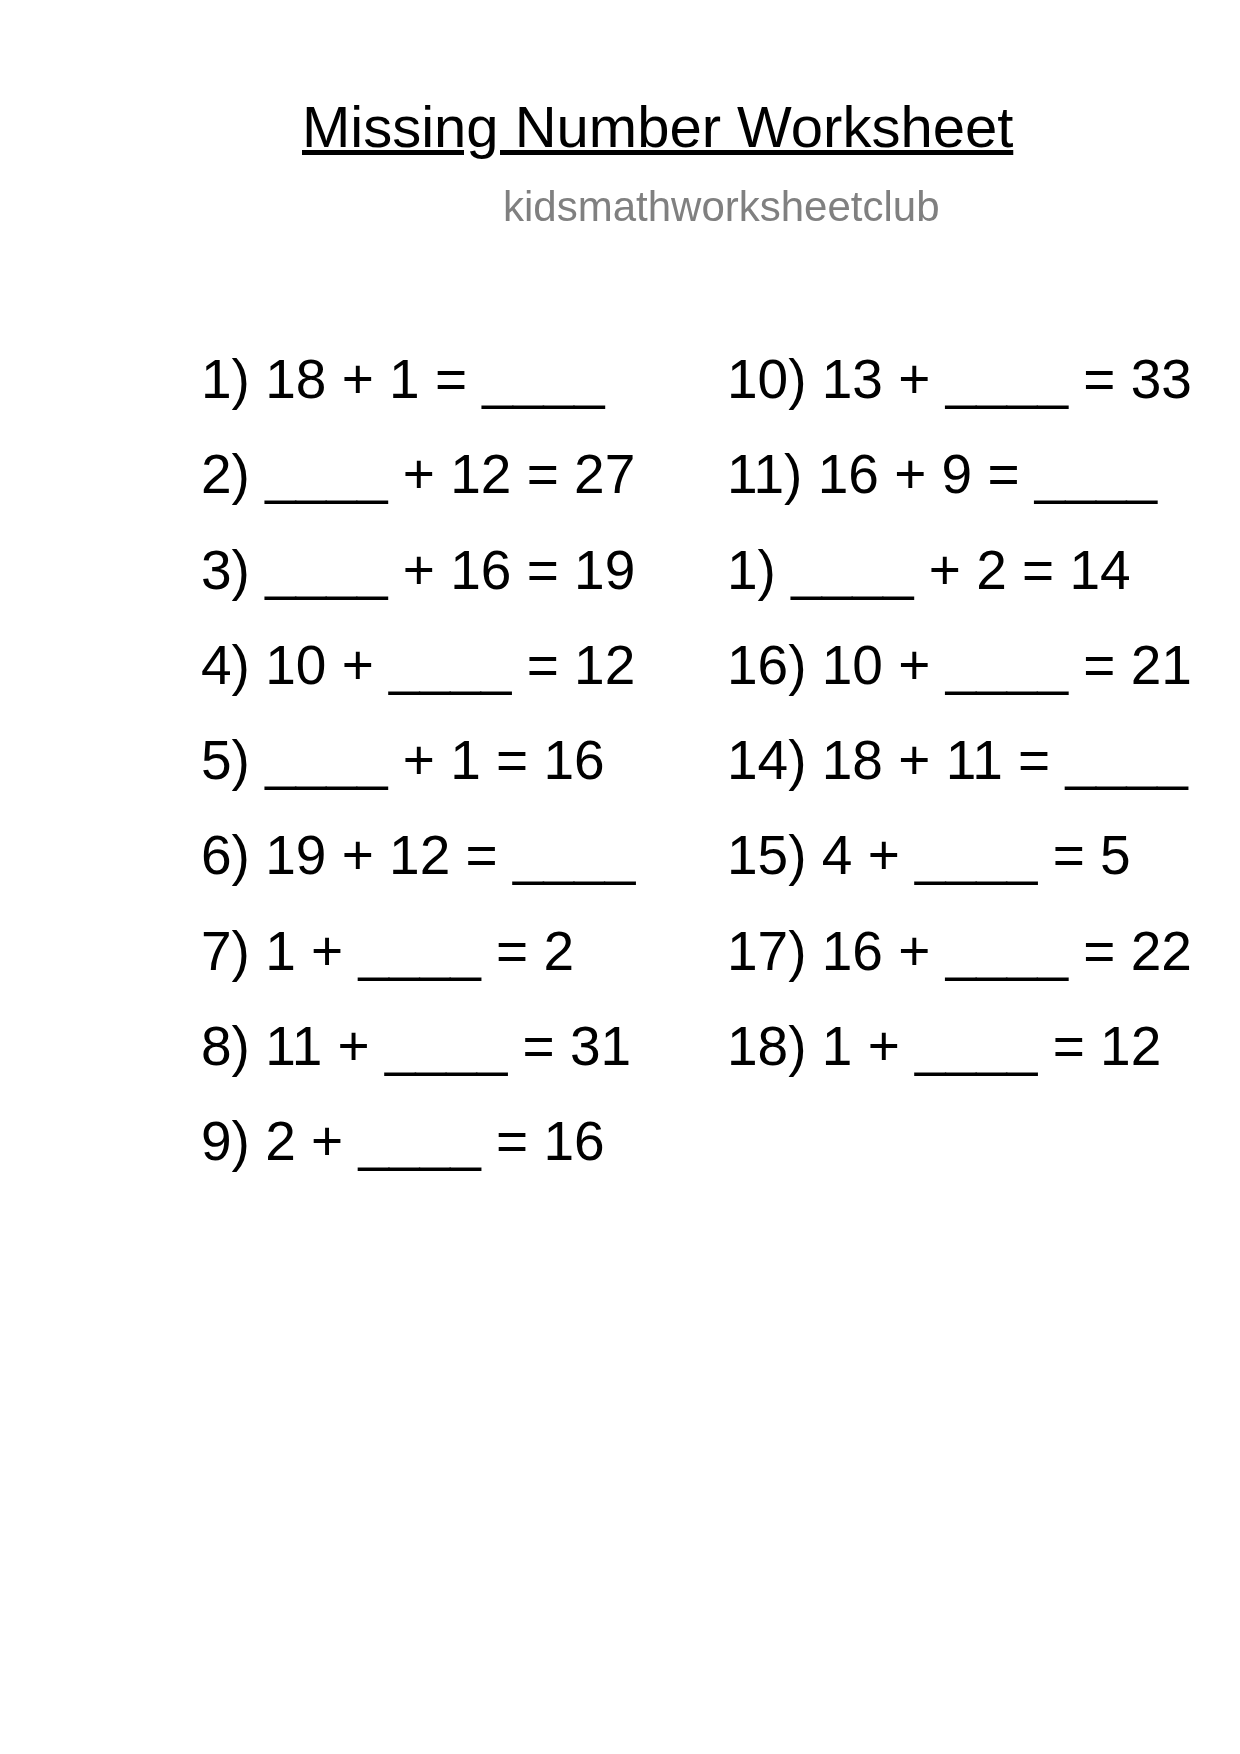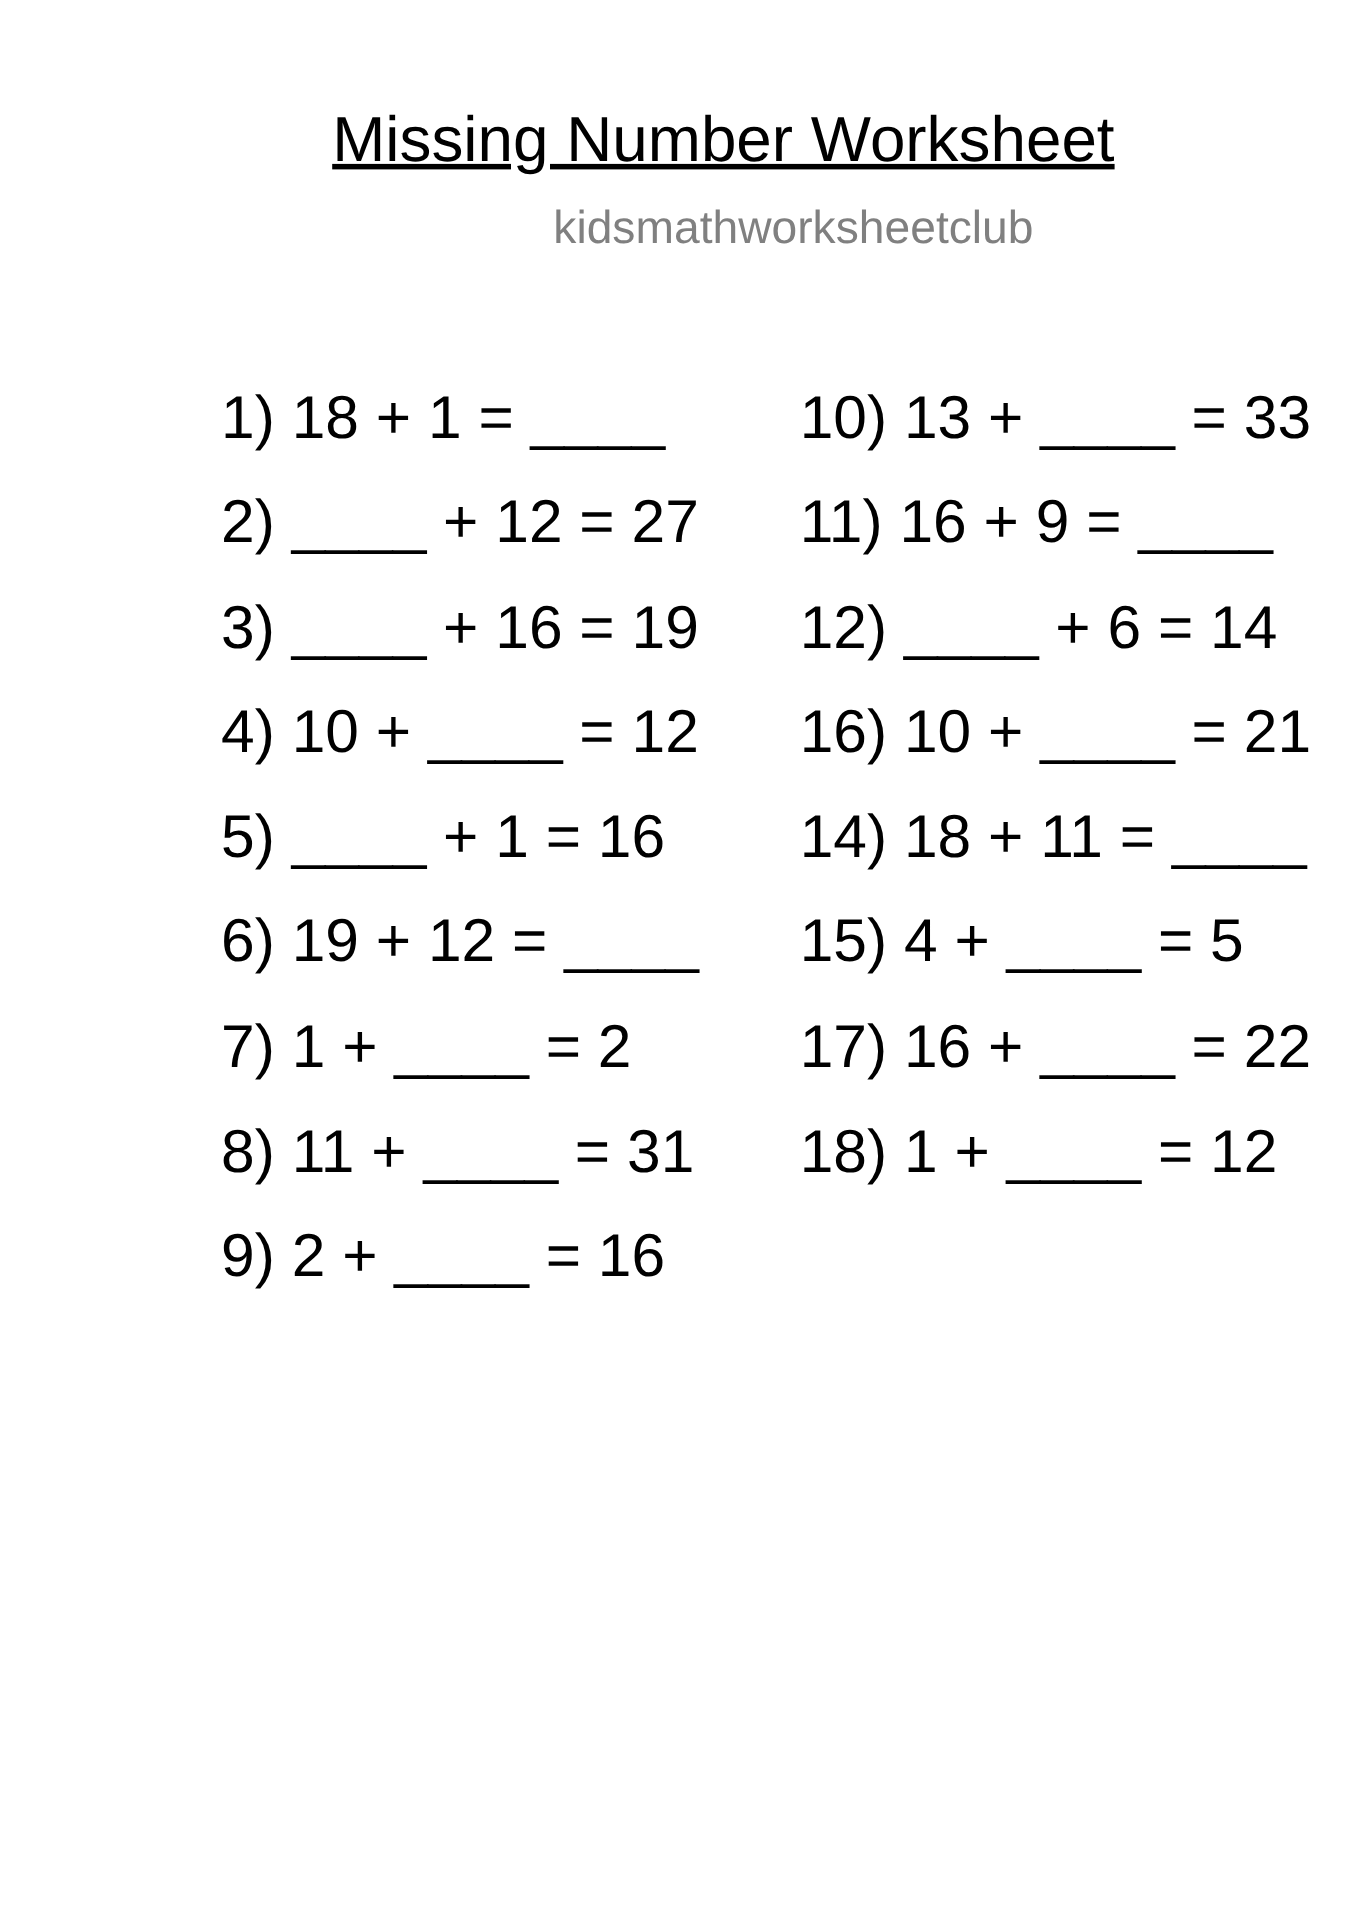--- a/index.html
+++ b/index.html
@@ -25,19 +25,19 @@
   <div class="problem">5) ____ + 1 = 16</div>
   <div class="problem">6) 19 + 12 = ____</div>
   <div class="problem">7) 1 + ____ = 2</div>
   <div class="problem">8) 11 + ____ = 31</div>
   <div class="problem">9) 2 + ____ = 16</div>
 </div>
 
 <div class="col right">
   <div class="problem">10) 13 + ____ = 33</div>
   <div class="problem">11) 16 + 9 = ____</div>
-  <div class="problem">12) ____ + 6 = 14</div>
+  <div class="problem">1) ____ + 2 = 14</div>
   <div class="problem">16) 10 + ____ = 21</div>
   <div class="problem">14) 18 + 11 = ____</div>
   <div class="problem">15) 4 + ____ = 5</div>
   <div class="problem">17) 16 + ____ = 22</div>
   <div class="problem">18) 1 + ____ = 12</div>
 </div>
 
 </body></html>

